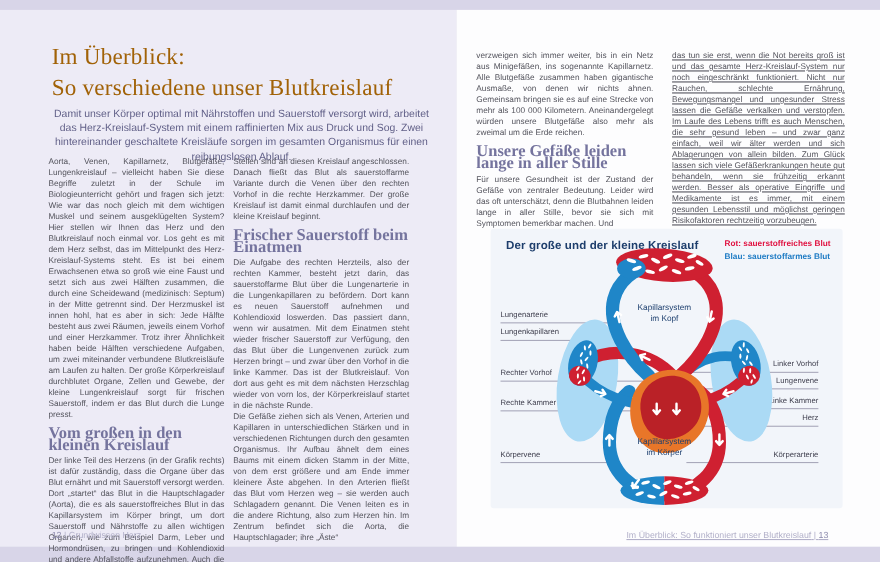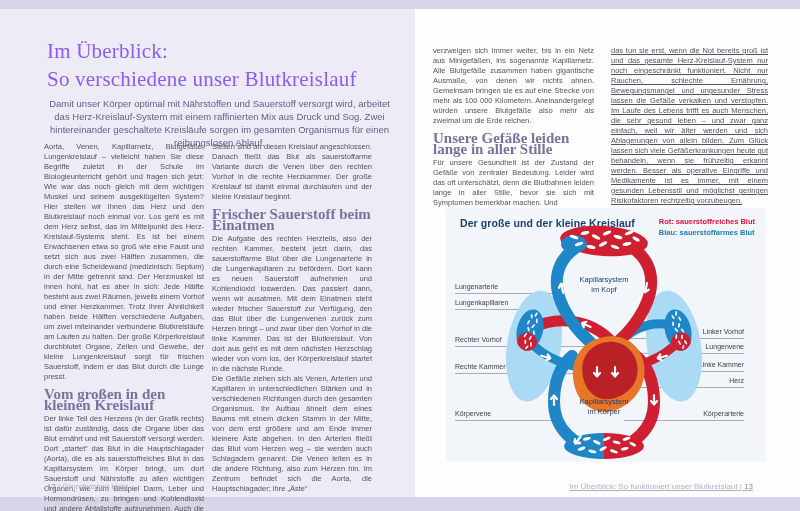--- a/index.html
+++ b/index.html
@@ -10,21 +10,21 @@
     -webkit-font-smoothing:antialiased;
   }
   .spread{position:absolute;left:0;top:9px;width:800px;height:488px;display:flex;}
   .page-left{width:415px;height:100%;background:#edebf6;position:relative;}
   .page-right{width:385px;height:100%;background:#fdfdfe;position:relative;}
 
   
   .main-title{
     position:absolute;left:47px;top:28px;width:360px;
     font-family:"Liberation Serif",serif;font-size:21px;line-height:28px;
-    color:#8b5cf6;font-weight:400;letter-spacing:.2px;
+    color:#a16207;font-weight:400;letter-spacing:.2px;
   }
   .intro{
     position:absolute;left:47px;top:88px;width:345px;
     font-size:9.5px;line-height:13px;color:#605f87;text-align:center;
   }
   .cols{position:absolute;left:44px;top:133px;width:328px;display:flex;gap:8px;}
   .col{width:160px;font-size:7.5px;line-height:10px;color:#54545d;text-align:justify;hyphens:auto;}
   .col p{margin:0 0 0 0;}
   .col .sub{
     font-family:"Liberation Serif",serif;font-size:15px;line-height:11px;

